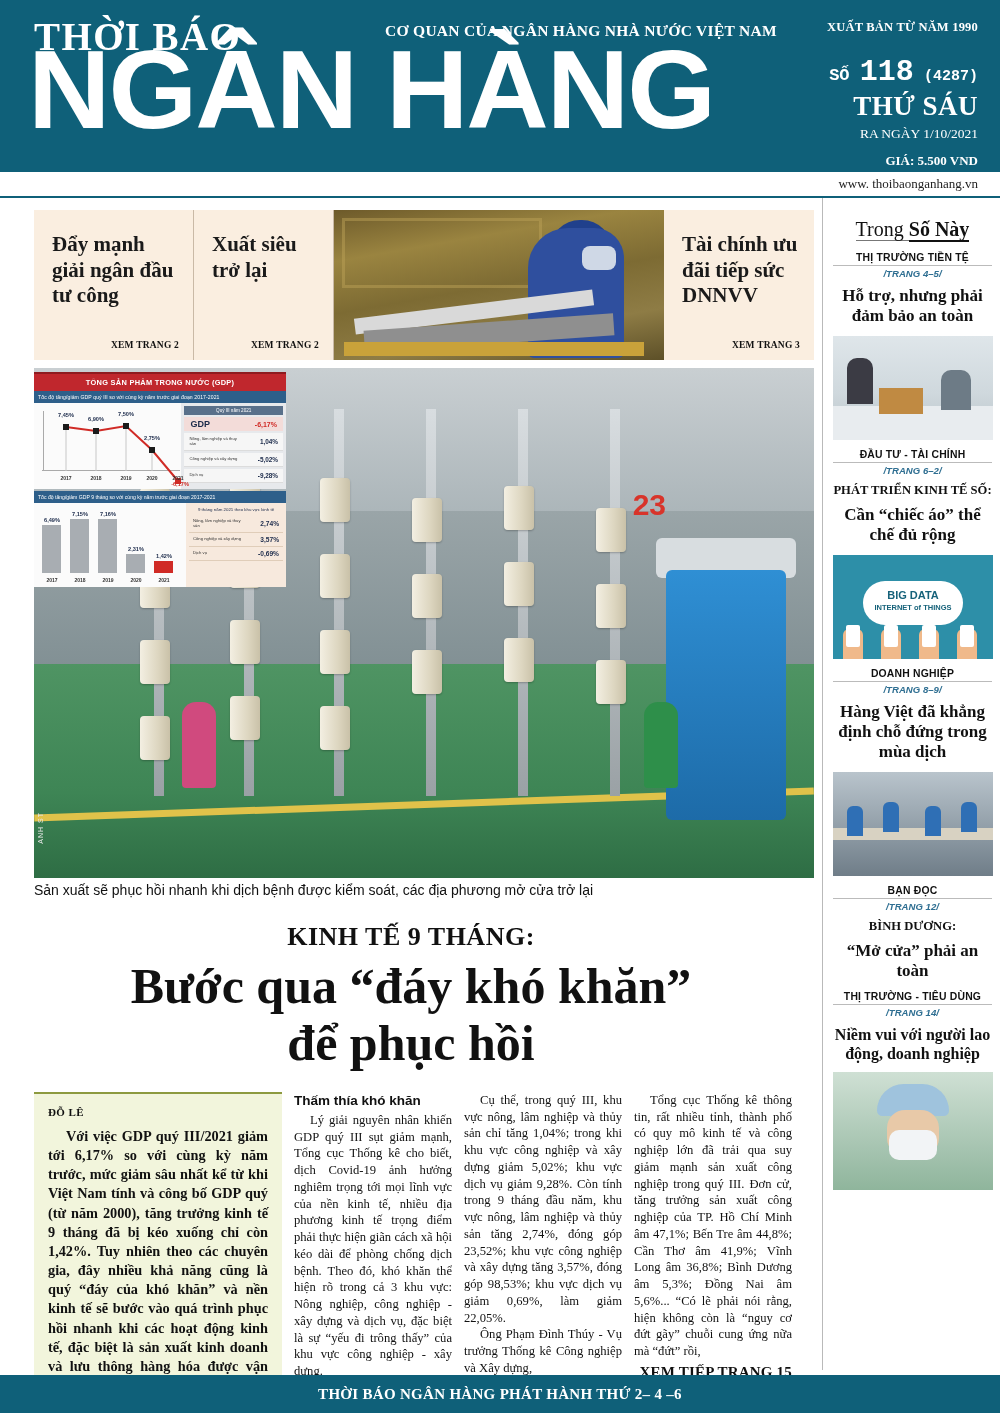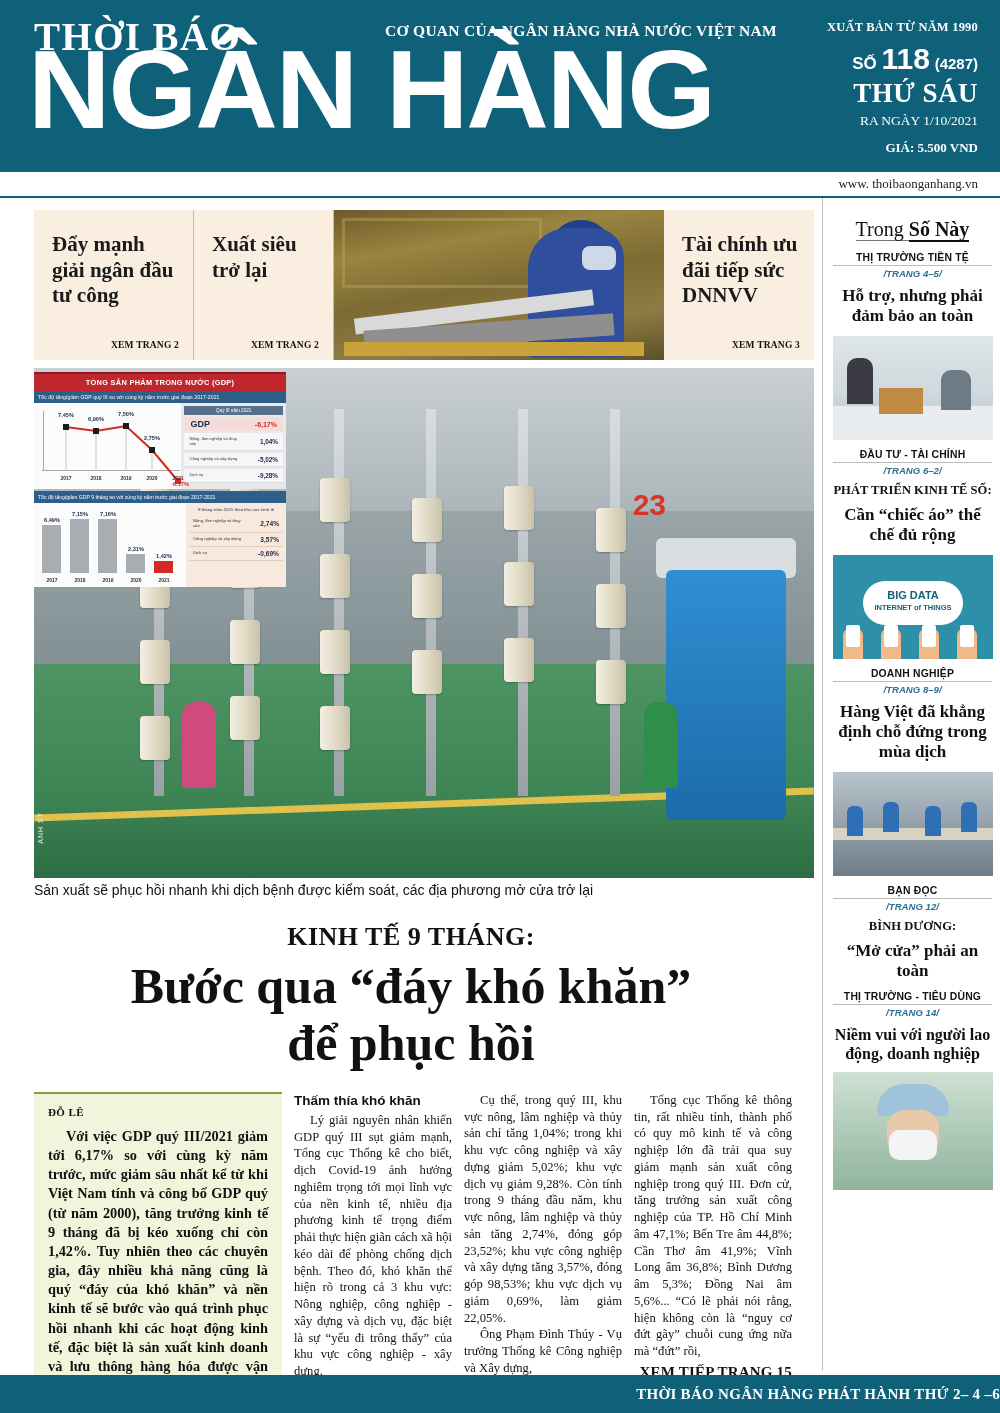--- a/index.html
+++ b/index.html
@@ -58,22 +58,22 @@
     color: #fff;
     width: 200px;
   }
   .mh-since {
     font-family: "Liberation Serif", serif;
     font-weight: bold;
     font-size: 12.5px;
     letter-spacing: 0.2px;
   }
   .mh-issue {
-    margin-top: 7px;
-    font-family: Liberation Sans, sans-serif;
+    margin-top: 20px;
+    font-family: Liberation Mono, monospace;
     font-weight: bold;
     font-size: 17px;
   }
   .mh-issue .num { font-size: 30px; }
   .mh-issue .paren { font-size: 15px; }
   .mh-day {
     margin-top: 2px;
     font-family: "Liberation Serif", serif;
     font-weight: bold;
     font-size: 27px;
@@ -514,21 +514,21 @@
   .img-worker .maskz { position:absolute; left:56px; top:58px; width:48px; height:30px; background:#f2f4f6; border-radius:10px;}
 
   
   .footer {
     position: absolute;
     left: 0; bottom: 0;
     width: 100%;
     height: 38px;
     background: #0f6079;
     color: #fff;
-    text-align: right;
+    text-align: center;
     font-family: "Liberation Serif", serif;
     font-weight: bold;
     font-size: 15px;
     line-height: 38px;
     letter-spacing: 0.3px;
   }
 </style>
 </head>
 <body>
 

